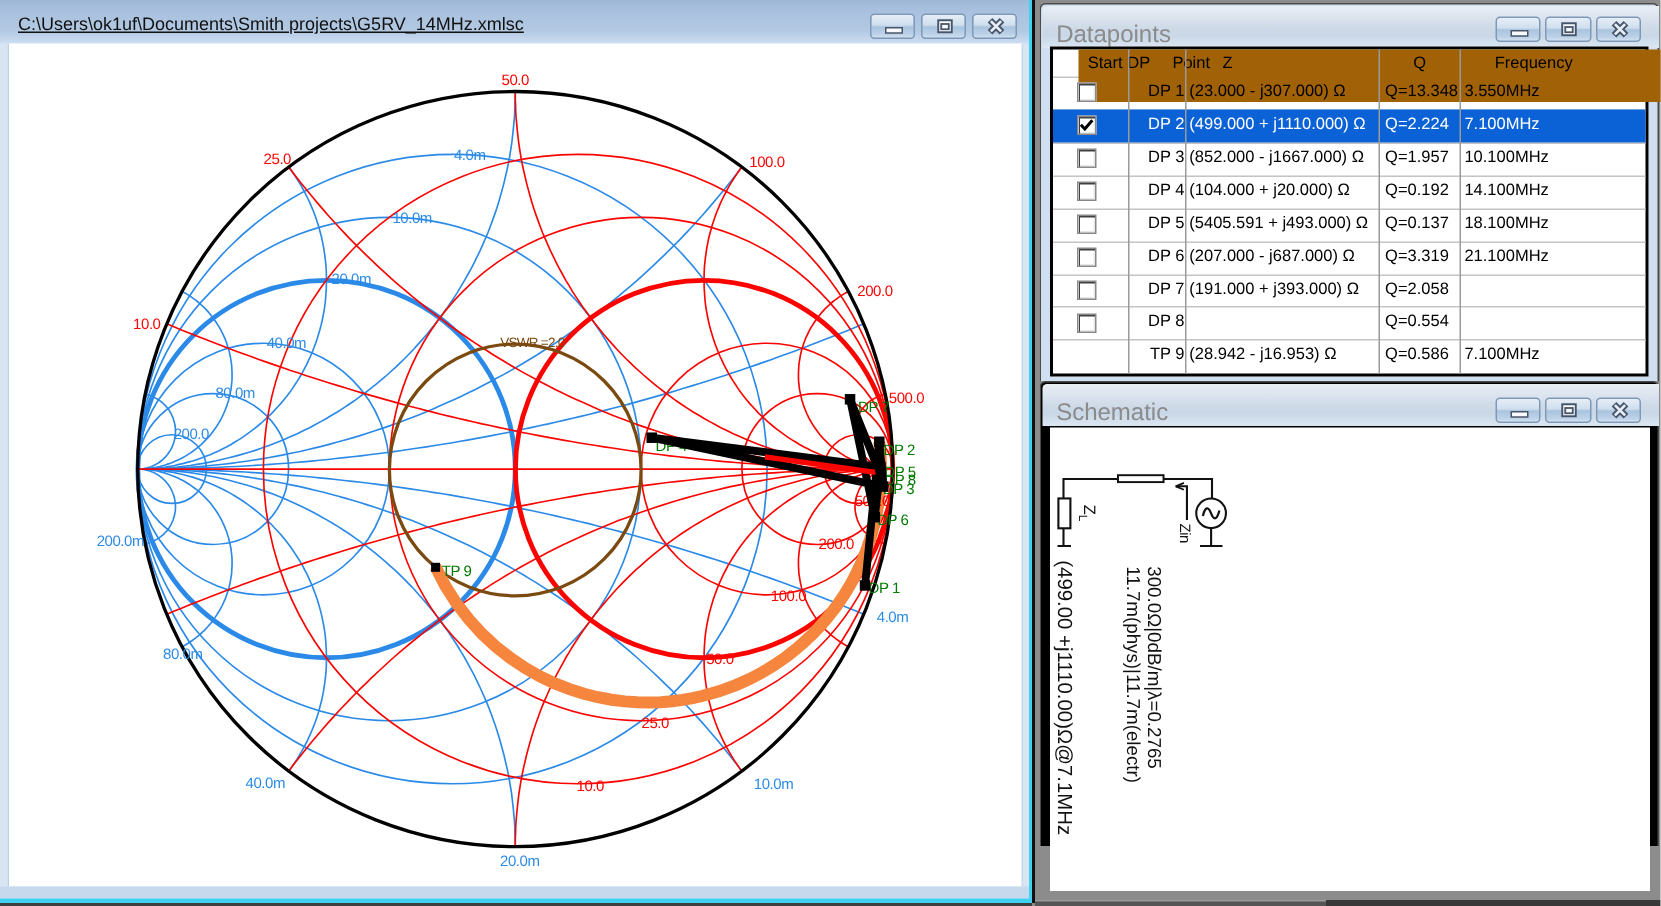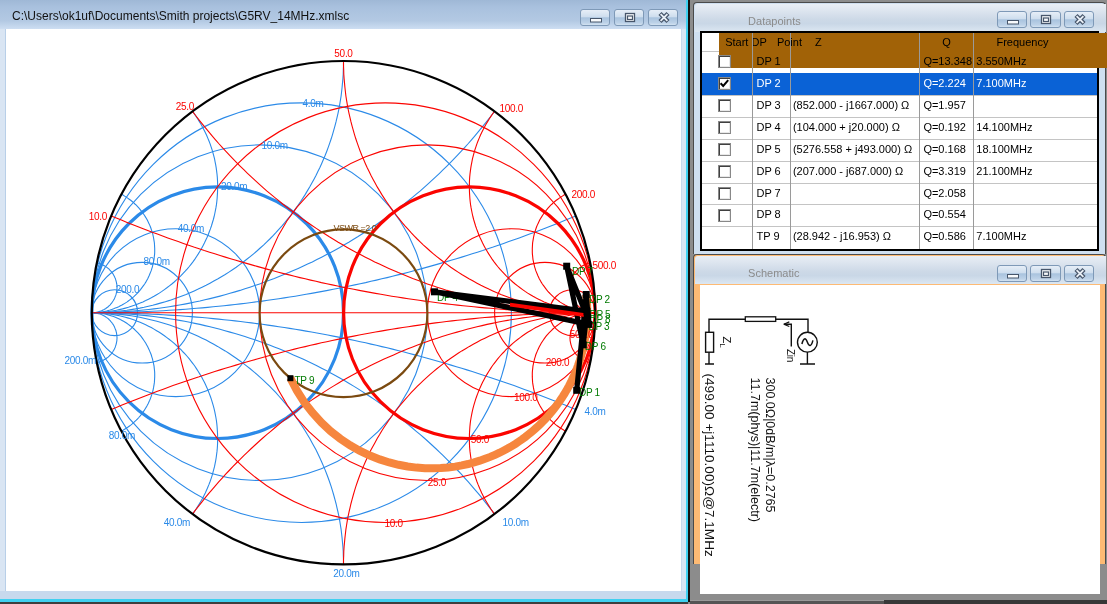--- a/index.html
+++ b/index.html
@@ -1,55 +1,55 @@
 <!DOCTYPE html>
 <html><head><meta charset="utf-8"><style>
 * { margin:0; padding:0; box-sizing:border-box; }
 body { width:1107px; height:604px; position:relative; overflow:hidden;
   background:#8c8c8c; font-family:"Liberation Sans", sans-serif; }
 .win { position:absolute; }
 
 #w1 { left:0; top:0; width:688px; height:601.5px; background:#d9e5f3; }
 #w1 .tbar { position:absolute; left:0; top:0; width:100%; height:29px;
   background:linear-gradient(#9fb8d6 0%, #a9c1de 25%, #b3c9e3 72%, #cddef2 100%); }
-#w1 .title { position:absolute; left:12px; top:9px; font-size:12px; color:#111; }
+#w1 .title { position:absolute; left:12px; top:9px; font-size:12px; color:#111;text-decoration:underline; }
 #w1 .content { position:absolute; left:4.7px; top:29px; width:677px; height:562px; background:#fff;
   border-left:1.5px solid #b8cfe8; border-right:1.4px solid #c9d9ec; box-sizing:border-box; }
 #w1 .cyanR { position:absolute; right:0; top:0; width:1.7px; height:100%; background:#40d0f0; }
 #w1 .cyanB { position:absolute; left:0; bottom:0px; width:100%; height:3px; background:#40d0f0; }
 #darkline { position:absolute; left:688px; top:0; width:1.6px; height:602px; background:#111; }
 #botstrip1 { position:absolute; left:0; top:601.5px; width:688px; height:3px; background:#3f3f3f; }
 #botstrip2 { position:absolute; left:690px; top:600.4px; width:193.5px; height:3.6px; background:#555; border-top:1px solid #9a9a9a; box-sizing:border-box; }
 
 .btn { position:absolute; width:30.5px; height:17px; border:1px solid #7e99b7; border-radius:3px;
   background:linear-gradient(#e6eef7, #cfdeee 45%, #a9c3de 52%, #bdd2e8 86%, #d3e2f1); }
 .btn svg { position:absolute; left:0; top:0; }
 
 #w2 { left:692.6px; top:2px; width:413.1px; height:252.4px; background:#cfdff0;
   border:1.8px solid #4a4a4a; border-bottom:none; border-radius:4px 4px 0 0; }
 #w2 .tbar { position:absolute; left:1px; top:1px; width:100%; height:28px;
   background:linear-gradient(#e9eef5, #cdd9e7 55%, #c9d7e6 70%, #dce7f2); border-radius:3px 0 0 0; }
-#w3 { left:692.6px; top:254.4px; width:413.1px; height:310px; background:#fdba74;
+#w3 { left:692.6px; top:254.4px; width:413.1px; height:310px; background:#000000;
   border:1.8px solid #4a4a4a; border-bottom:none; border-radius:4px 4px 0 0;padding-left:28px; }
 #w3 .tbar { position:absolute; left:1px; top:1px; width:100%; height:28px;
   background:linear-gradient(#e9eef5, #cdd9e7 55%, #c9d7e6 70%, #dce7f2); border-radius:3px 0 0 0; }
-.ititle { position:absolute; left:9.5px; top:11px; font-size:11px; color:#8b8b8b;margin-left:44px; }
+.ititle { position:absolute; left:9.5px; top:11px; font-size:16px; color:#8b8b8b; }
 #w3 .wcontent { position:absolute; left:6px; top:30px; width:400px; height:308.3px; background:#fff; }
 
 #tbl { position:absolute; left:700.3px; top:31px; width:398.3px; height:220.4px;
   background:#fff; border:2px solid #000; font-size:11px; color:#000; }
 #tbl .hdr { position:absolute; left:17px; top:0; width:100%; height:35px; background:#a16207; }
 #tbl .tr { position:absolute; left:0; width:100%; height:21.9px; }
 #tbl .tr.sel { background:#0a62d6; color:#fff; }
 #tbl .vline { position:absolute; top:0; height:100%; width:1px; background:#9a9a9a; }
 #tbl .hline { position:absolute; left:0; width:100%; height:1px; background:#c4c4c4; }
 .c0,.c1,.c2,.c3,.c4 { position:absolute; top:0; height:100%; line-height:21.9px; white-space:nowrap; }
 .hdr .c0,.hdr .c1,.hdr .c2,.hdr .c3,.hdr .c4 { line-height:18.1px; }
 .c0 { left:0; width:49.7px; text-align:left; padding-left:7px; }
-.c1 { left:49.7px; width:37.7px; padding-left:4.5px; }
+.c1 { left:49.7px; width:37.7px; padding-left:4.5px;text-align:right; }
 .c2 { left:87.4px; width:129.2px; padding-left:3.2px; }
 .c3 { left:216.6px; width:54px; padding-left:4.5px; }
 .c4 { left:270.6px; width:123px; padding-left:3.4px; }
 .hdr .c0 { padding-left:5.9px; } .hdr .c1 { padding-left:7.9px; } .hdr .c2 { padding-left:8.4px; }
 .hdr .c3 { padding-left:6.3px; } .hdr .c4 { padding-left:6.6px; }
 .cb { position:absolute; left:15.9px; top:4.4px; width:13px; height:13px; background:#fff;
   border:1px solid #888; box-shadow:inset 1px 1px 0 #404040, inset -1px -1px 0 #e8e8e8; }
 .cb svg { position:absolute; left:-1px; top:-1px; }
 </style></head>
 <body>
@@ -207,75 +207,79 @@
       <div class="c1">Point</div>
       <div class="c2">Z</div>
       <div class="c3">Q</div>
       <div class="c4">Frequency</div>
     </div>
   <div class="tr" style="top:18.1px">
       <div class="c0">
         <span class="cb"></span>
       </div>
       <div class="c1">DP 1</div>
+      <div class="c2">(23.000 - j307.000) Ω</div>
       <div class="c3">Q=13.348</div>
       <div class="c4">3.550MHz</div>
     </div>
     <div class="tr sel" style="top:40.0px">
       <div class="c0">
         <span class="cb chk">
           <svg width="13" height="13" viewBox="0 0 13 13">
             <path d="M2.6,6.2 L5.2,9 L10.2,3.2" stroke="#000" stroke-width="2" fill="none"></path>
           </svg>
         </span>
       </div>
       <div class="c1">DP 2</div>
+      <div class="c2">(499.000 + j1110.000) Ω</div>
       <div class="c3">Q=2.224</div>
       <div class="c4">7.100MHz</div>
     </div>
     <div class="tr" style="top:61.9px">
       <div class="c0">
         <span class="cb"></span>
       </div>
       <div class="c1">DP 3</div>
       <div class="c2">(852.000 - j1667.000) Ω</div>
       <div class="c3">Q=1.957</div>
+      <div class="c4">10.100MHz</div>
     </div>
     <div class="tr" style="top:83.8px">
       <div class="c0">
         <span class="cb"></span>
       </div>
       <div class="c1">DP 4</div>
       <div class="c2">(104.000 + j20.000) Ω</div>
       <div class="c3">Q=0.192</div>
       <div class="c4">14.100MHz</div>
     </div>
     <div class="tr" style="top:105.7px">
       <div class="c0">
         <span class="cb"></span>
       </div>
       <div class="c1">DP 5</div>
-      <div class="c2">(5276.558 + j493.000) Ω</div>
-      <div class="c3">Q=0.168</div>
+      <div class="c2">(5405.591 + j493.000) Ω</div>
+      <div class="c3">Q=0.137</div>
       <div class="c4">18.100MHz</div>
     </div>
     <div class="tr" style="top:127.6px">
       <div class="c0">
         <span class="cb"></span>
       </div>
       <div class="c1">DP 6</div>
       <div class="c2">(207.000 - j687.000) Ω</div>
       <div class="c3">Q=3.319</div>
       <div class="c4">21.100MHz</div>
     </div>
     <div class="tr" style="top:149.5px">
       <div class="c0">
         <span class="cb"></span>
       </div>
       <div class="c1">DP 7</div>
+      <div class="c2">(191.000 + j393.000) Ω</div>
       <div class="c3">Q=2.058</div>
     </div>
     <div class="tr" style="top:171.4px">
       <div class="c0">
         <span class="cb"></span>
       </div>
       <div class="c1">DP 8</div>
       <div class="c3">Q=0.554</div>
     </div>
     <div class="tr" style="top:193.3px">

